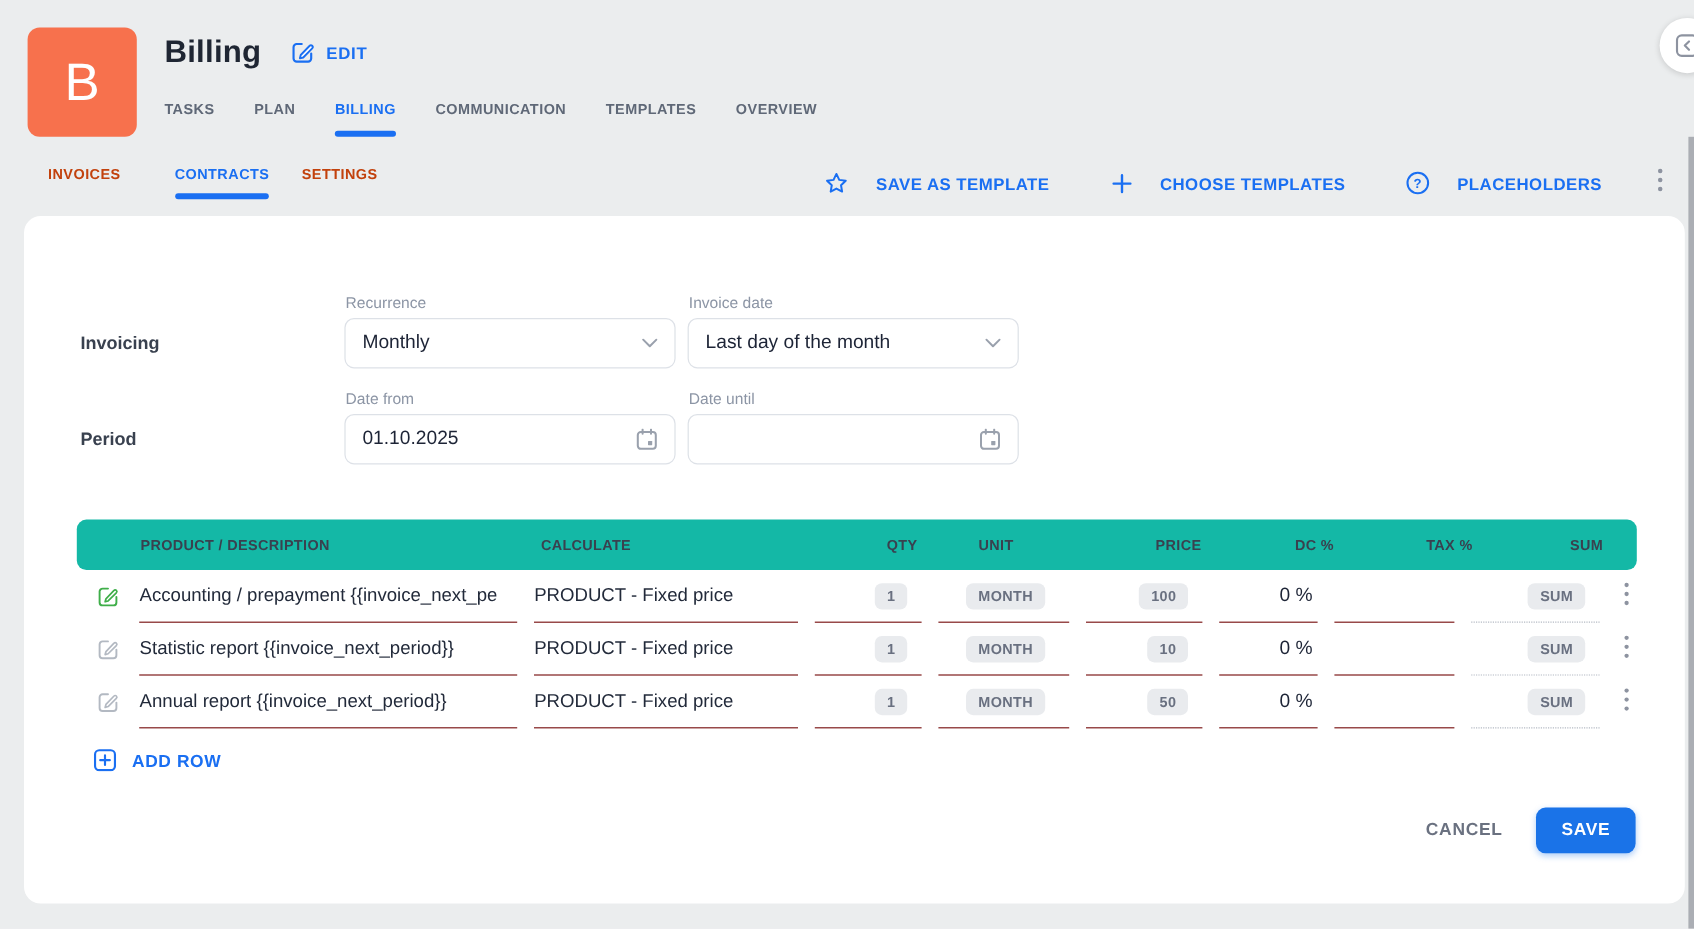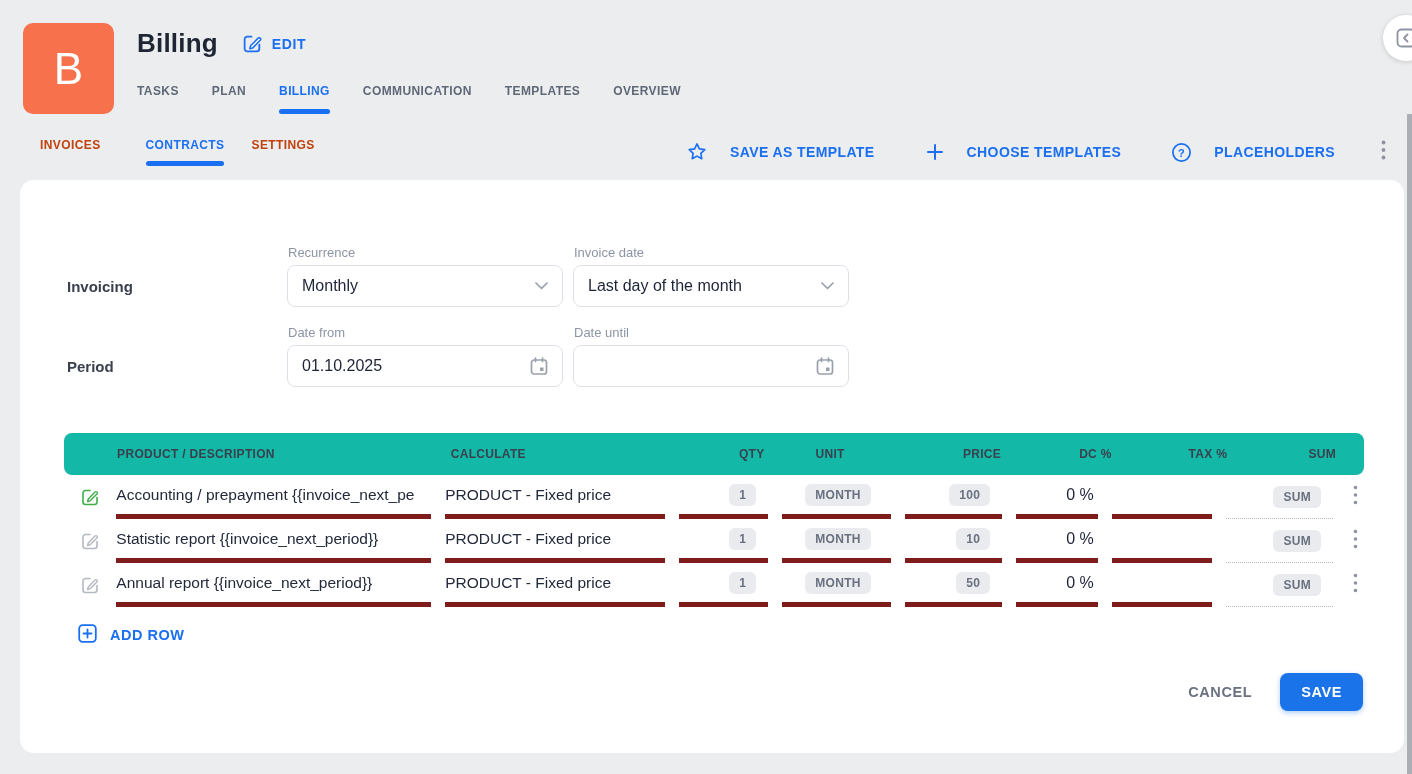--- a/index.html
+++ b/index.html
@@ -62,21 +62,21 @@
   .c-icon { width:56px; justify-content:center; }
   .c-desc { width:337px; }
   .c-calc { width:235px; }
   .c-qty  { width:95px;  justify-content:flex-end; }
   .c-unit { width:115px; padding-left:23px; }
   .c-price{ width:103px; justify-content:flex-end; }
   .c-dc   { width:87px;  justify-content:flex-end; }
   .c-tax  { width:107px; justify-content:flex-end; }
   .c-sum  { width:114px; justify-content:flex-end; }
   .c-menu { flex:1; justify-content:center; }
-  .trow .cell { border-bottom:5px solid #7f1d1d; margin-right:14px; }
+  .trow .cell { border-bottom:1px solid #7f1d1d; margin-right:14px; }
   .trow .c-icon, .trow .c-menu { border-bottom:none; margin-right:0; }
   .trow .c-sum { border-bottom:1px dotted #b4bac3; }
   .thead .cell { border-bottom:none; margin-right:14px; }
   .thead .c-icon, .thead .c-menu { margin-right:0; }
   .desc-text { font-size:15.5px; color:#222a3a; white-space:nowrap; overflow:hidden; }
   .pill { background:#e9ebee; border-radius:6px; padding:4px 10px; font-size:12px; font-weight:700;
           color:#697080; letter-spacing:.3px; cursor:pointer; }
   .dc-val { font-size:16px; color:#1d2436; cursor:pointer; }
   .edit-ic { color:#b3b9c2; cursor:pointer; display:flex; }
   .edit-ic.green { color:#3fae49; }

